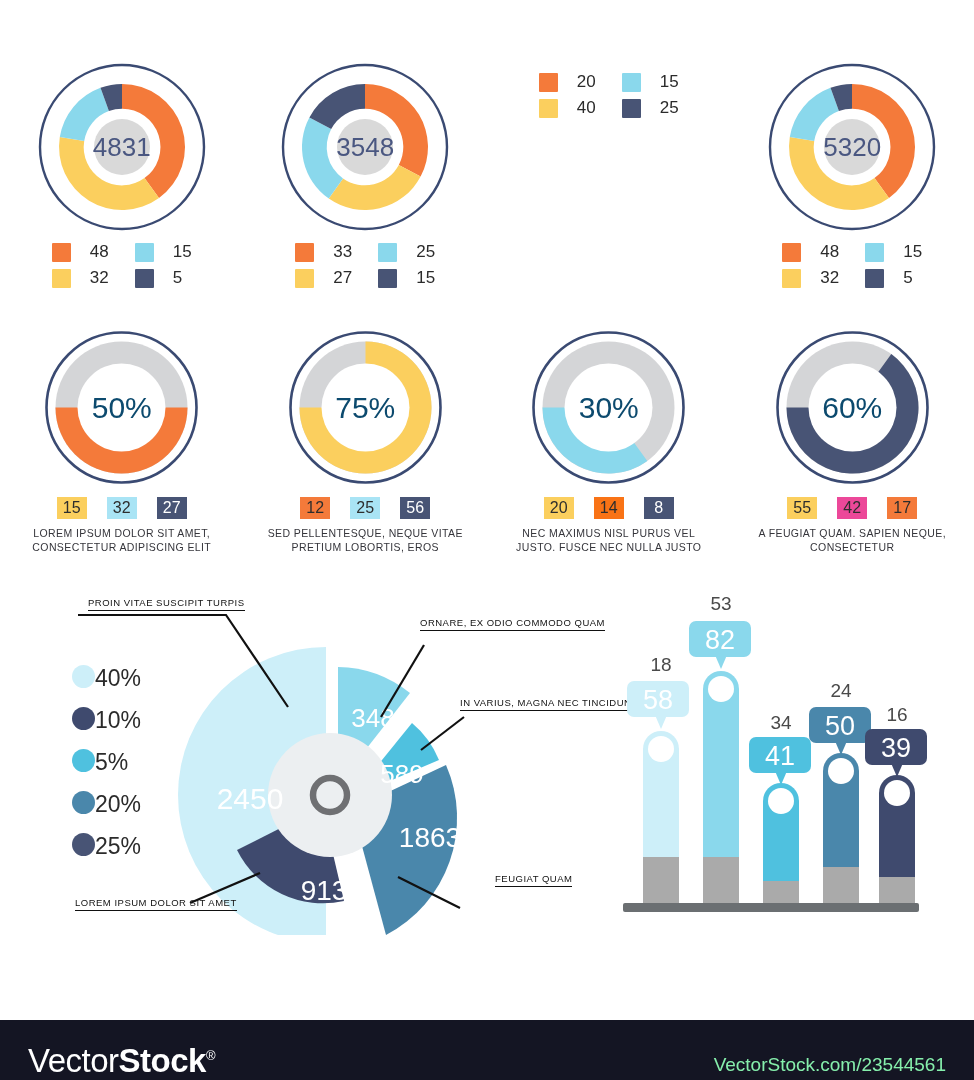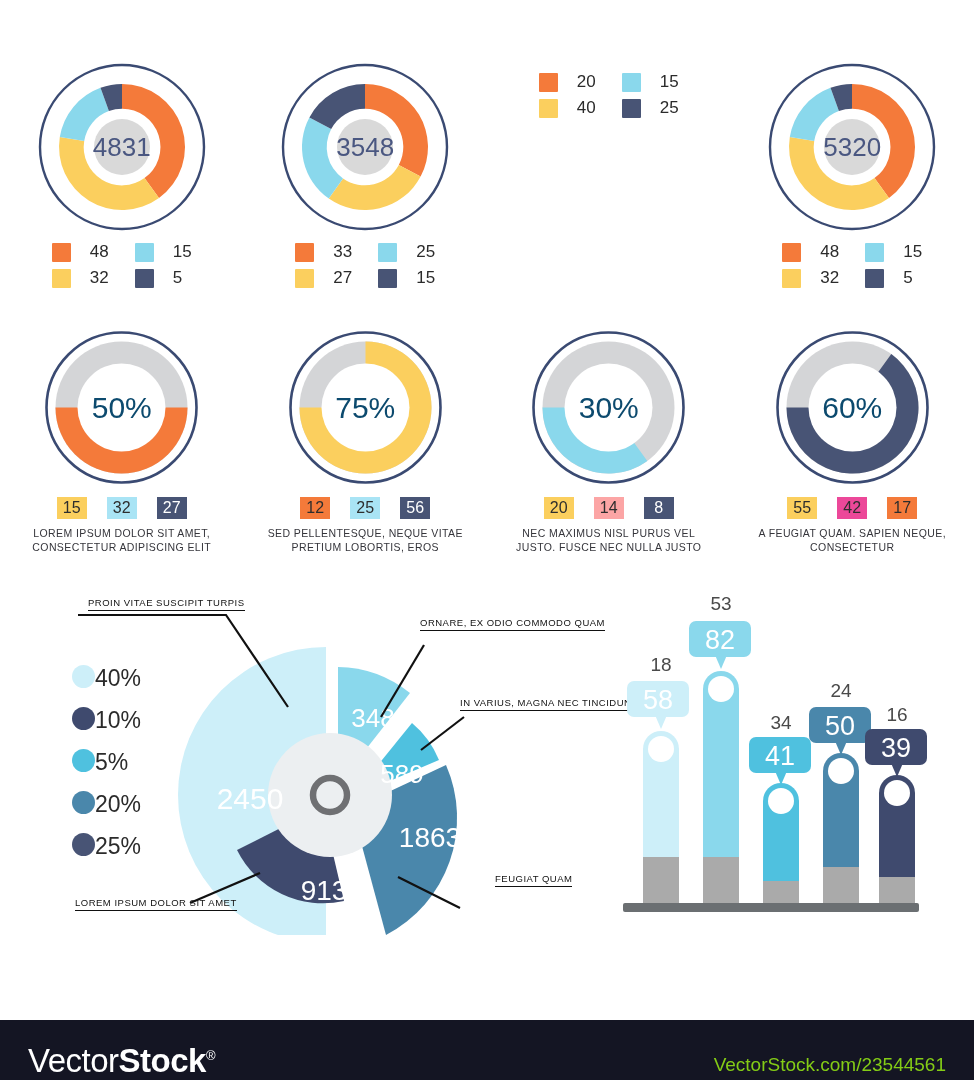--- a/index.html
+++ b/index.html
@@ -78,21 +78,21 @@
   .vs-logo {
     position:absolute; left:28px; top:22px;
     font-size:33px; color:#ffffff; font-family:"Liberation Sans", sans-serif;
     letter-spacing:-0.5px;
   }
   .vs-logo .thin { font-weight:300; }
   .vs-logo .bold { font-weight:700; }
   .vs-logo sup { font-size:13px; vertical-align:super; }
   .vs-url {
     position:absolute; right:28px; top:34px;
-    font-size:19px; color:#84cc16; font-family:"Liberation Sans", sans-serif;
+    font-size:19px; color:#86efac; font-family:"Liberation Sans", sans-serif;
   }
 </style>
 </head>
 <body>
 
 <div class="canvas">
 
   <div class="donut-row">
 
     <div class="donut-cell">
@@ -276,21 +276,21 @@
           <g transform="translate(77.5,77.5)">
             <circle cx="0" cy="0" r="66" fill="#d4d5d7"></circle>
             <path d="M38.8,53.4 A66,66 0 0,1 -66,0 L0,0 Z" fill="#8ad8ec"></path>
             <circle cx="0" cy="0" r="44" fill="#ffffff"></circle>
           </g>
         </svg>
         <div class="gauge-pct">30%</div>
       </div>
       <div class="badge-row">
         <span class="badge" style="background:#fbcf5e">20</span>
-        <span class="badge" style="background:#fca5a5">14</span>
+        <span class="badge" style="background:#f97316">14</span>
         <span class="badge dark" style="background:#485475">8</span>
       </div>
       <div class="caption">NEC MAXIMUS NISL PURUS VEL JUSTO. FUSCE NEC NULLA JUSTO</div>
     </div>
 
     <div class="gauge-cell">
       <div class="gauge-wrap">
         <svg width="155" height="155" viewBox="0 0 155 155">
           <circle cx="77.5" cy="77.5" r="75" fill="none" stroke="#3a4a72" stroke-width="2.6"></circle>
           <g transform="translate(77.5,77.5)">

